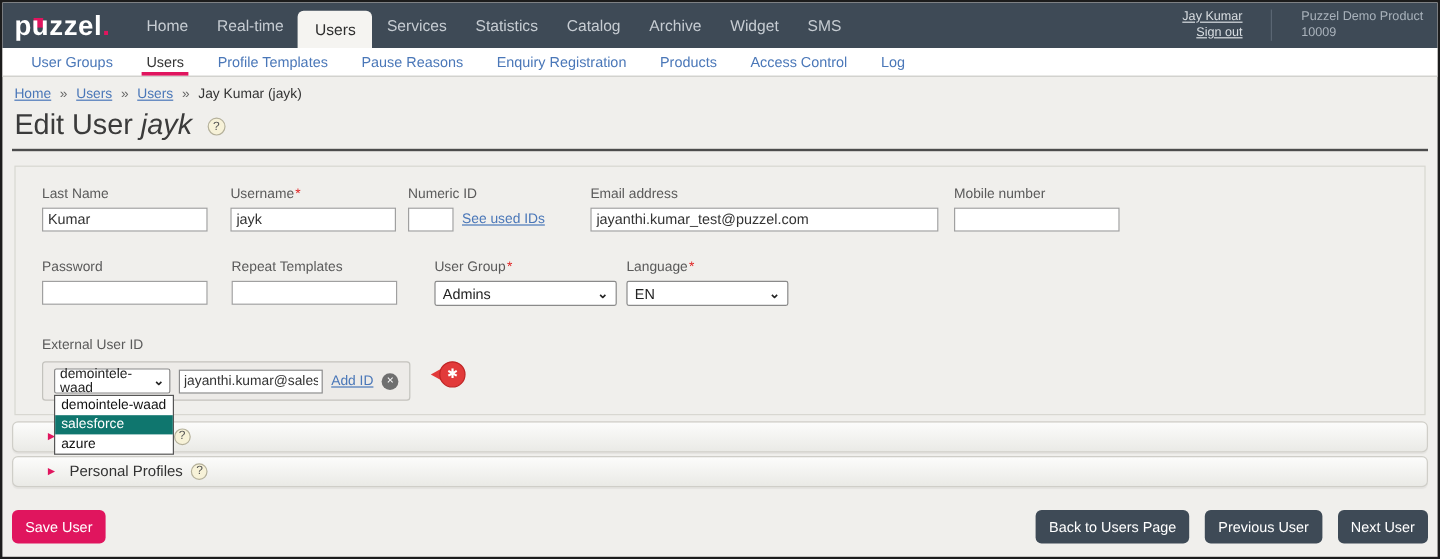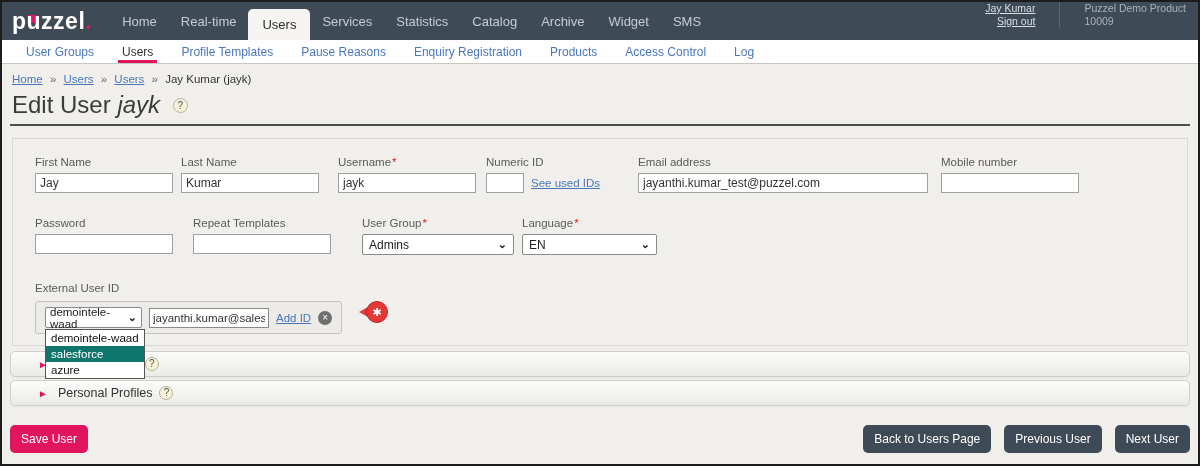--- a/index.html
+++ b/index.html
@@ -29,21 +29,21 @@
   .logo-dot { color: #e0155e; position: relative; z-index: 1; }
   .nav-items { display: flex; align-items: stretch; }
   .nav-item {
     display: flex; align-items: center; padding: 0 12px;
     color: #c6ccd2; font-size: 13px; cursor: pointer;
   }
   .nav-item.active {
     background: #f5f4f1; color: #2e2e2e; margin-top: 7px;
     border-radius: 5px 5px 0 0; padding: 0 14px;
   }
-  .nav-right { margin-left: auto; display: flex; align-items: flex-start; padding-right: 12px; gap: 12px; }
+  .nav-right { margin-left: auto; display: flex; align-items: center; padding-right: 12px; gap: 12px; }
   .user-links { text-align: right; margin-right: 12px; line-height: 13px; }
   .user-links a { color: #d9dee2; font-size: 10.5px; text-decoration: underline; display: block; }
   .nav-divider { width: 1px; height: 26px; background: #5a6673; margin-right: 12px; }
   .product-info { color: #a9b2bb; font-size: 10.5px; line-height: 13px; }
   
   .subnav {
     height: 24px; background: #ffffff; border-bottom: 1px solid #c8c8c3;
     display: flex; align-items: stretch; padding-left: 10px;
   }
   .subnav-item {
@@ -216,24 +216,20 @@
 </div>
 
 <h1>
   <span>Edit User </span><span class="uname">jayk</span>
   <span class="help-icon">?</span>
 </h1>
 <hr class="title-rule">
 
 <section class="panel">
   <div class="form-row">
-    <div class="field f1">
-      <label>First Name</label>
-      <input type="text" value="Jay" style="">
-    </div>
     <div class="field f2">
       <label>Last Name</label>
       <input type="text" value="Kumar" style="">
     </div>
     <div class="field f3">
       <label><span>Username</span><span class="req">*</span></label>
       <input type="text" value="jayk" style="">
     </div>
     <div class="field f4">
       <label>Numeric ID</label>

